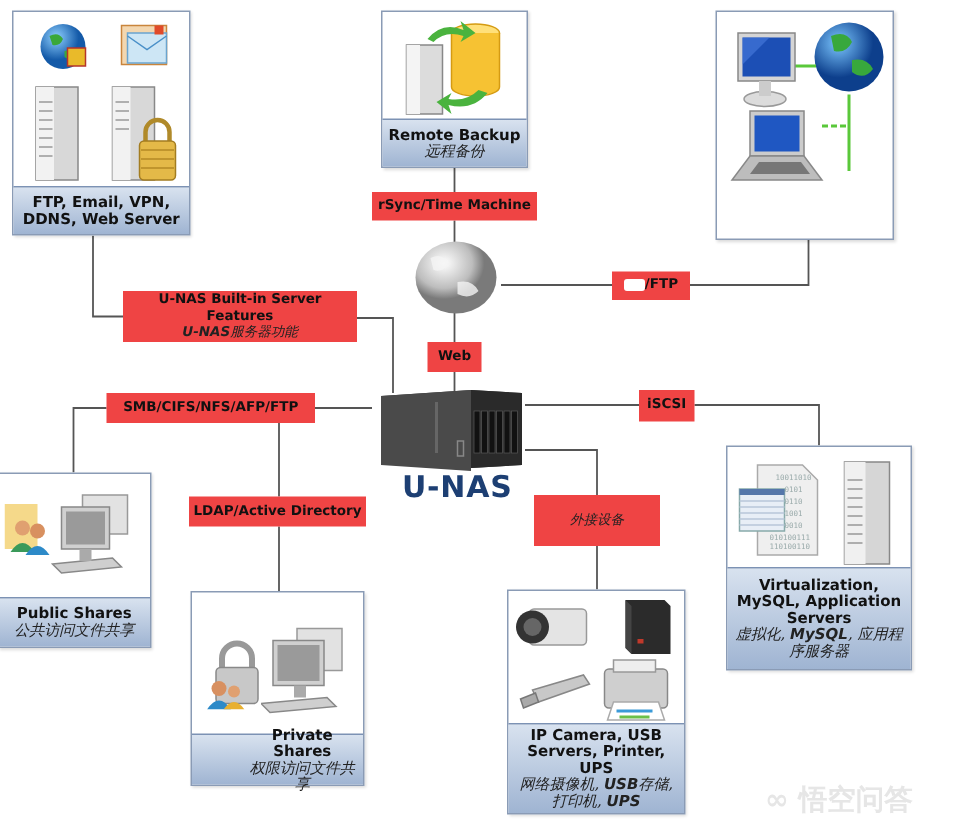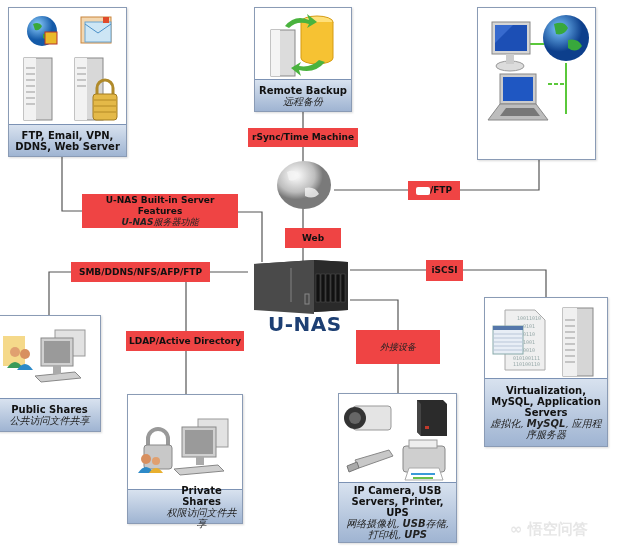--- a/index.html
+++ b/index.html
@@ -20,21 +20,21 @@
   }
   .cn { font-style: italic; font-weight: normal; font-family: "DejaVu Serif", serif; color: #222; }
   .cn b { font-family: "DejaVu Sans", sans-serif; }
   .label {
     position: absolute; background: #ef4444; text-align: center;
     font-size: 9px; font-weight: bold; line-height: 11px;
     display: flex; flex-direction: column; justify-content: center; color: #111;
   }
   .redact { display: inline-block; width: 14px; height: 8px; background: #fff; border-radius: 2px; vertical-align: middle; }
   #nas-title { position: absolute; left: 268px; top: 312px; font-size: 20px; font-weight: bold; color: #1d3f73; letter-spacing: 0.5px; }
-  #watermark { position: absolute; left: 510px; top: 520px; font-size: 15px; color: #e6e6e6; font-weight: bold; }
+  #watermark { position: absolute; left: 510px; top: 520px; font-size: 19px; color: #e6e6e6; font-weight: bold; }
   svg.ico { position: absolute; }
 </style>
 </head>
 <body>
 
 <svg id="lines" viewBox="0 0 640 554">
   <g stroke="#555" stroke-width="1.2" fill="none">
 
     <polyline points="62,157 62,211 84,211"></polyline>
     <polyline points="238,212 262,212 262,262"></polyline>
@@ -203,34 +203,34 @@
 
 <div class="label" style="left:82px;top:194px;width:156px;height:34px;">
   <span>U-NAS Built-in Server Features</span>
   <span class="cn"><b style="font-style:italic">U-NAS</b><span>服务器功能</span></span>
 </div>
 
 <div class="label" style="left:248px;top:128px;width:110px;height:19px;">
   <span>rSync/Time Machine</span>
 </div>
 
-<div class="label" style="left:285px;top:228px;width:56px;height:20px;">
+<div class="label" style="left:285px;top:228px;width:36px;height:20px;">
   <span>Web</span>
 </div>
 
 <div class="label" style="left:408px;top:181px;width:52px;height:19px;">
   <span><span class="redact"></span><span>/FTP</span></span>
 </div>
 
 <div class="label" style="left:426px;top:260px;width:37px;height:21px;">
   <span>iSCSI</span>
 </div>
 
 <div class="label" style="left:71px;top:262px;width:139px;height:20px;">
-  <span>SMB/DDNS/NFS/AFP/FTP</span>
+  <span>SMB/CIFS/NFS/AFP/FTP</span>
 </div>
 
 <div class="label" style="left:126px;top:331px;width:118px;height:20px;">
   <span>LDAP/Active Directory</span>
 </div>
 
 <div class="label" style="left:356px;top:330px;width:84px;height:34px;">
   <span class="cn">外接设备</span>
 </div>
 

